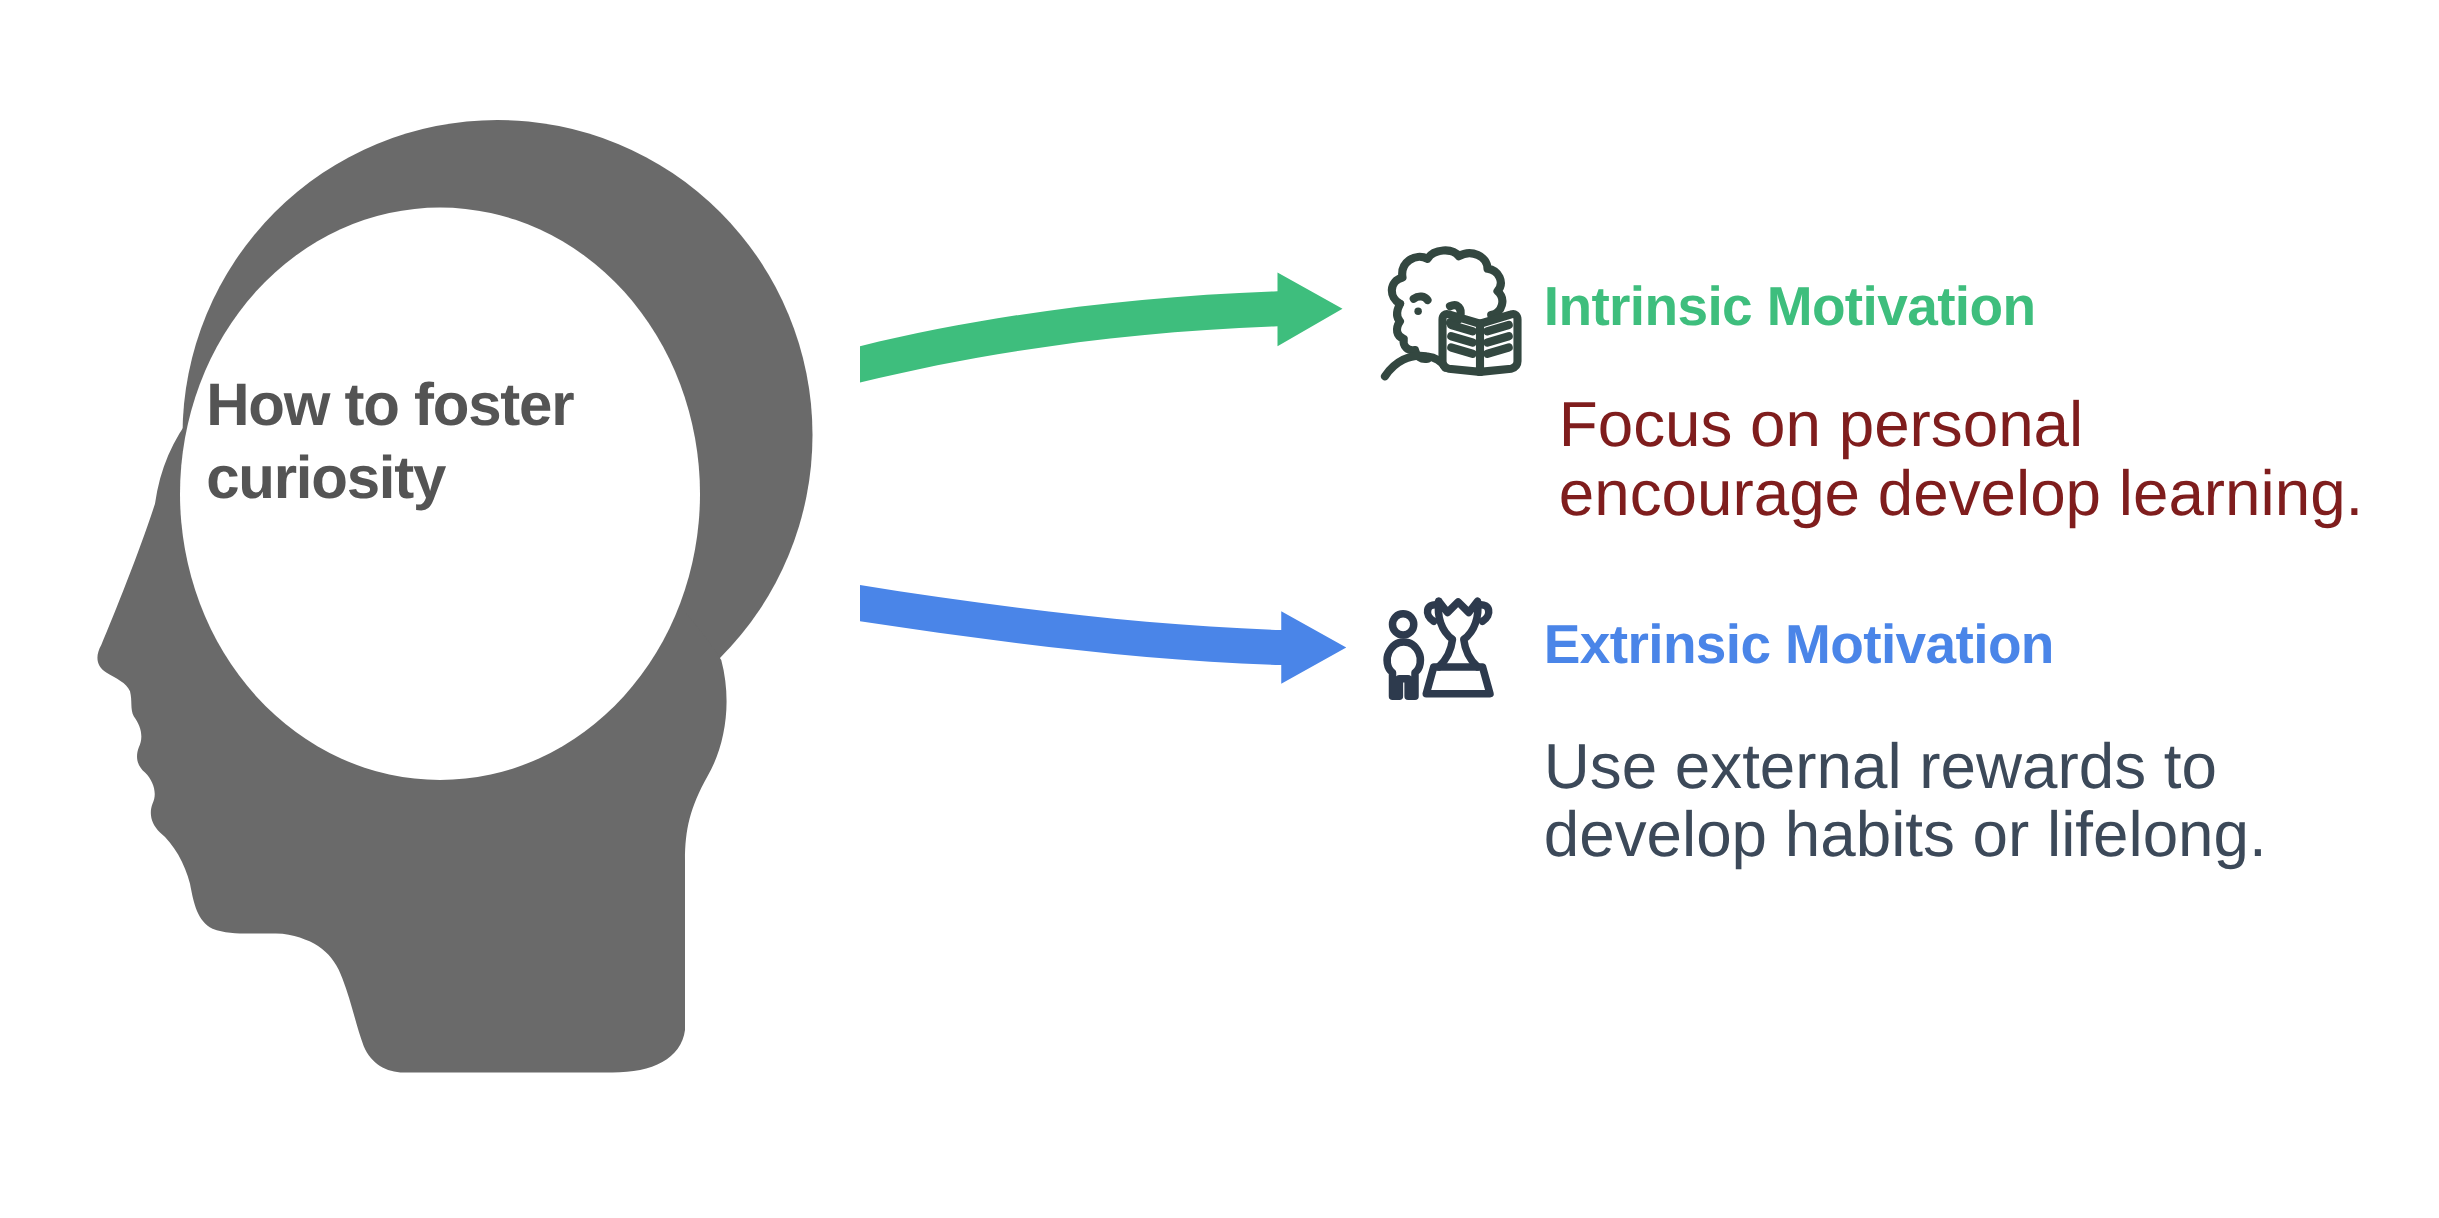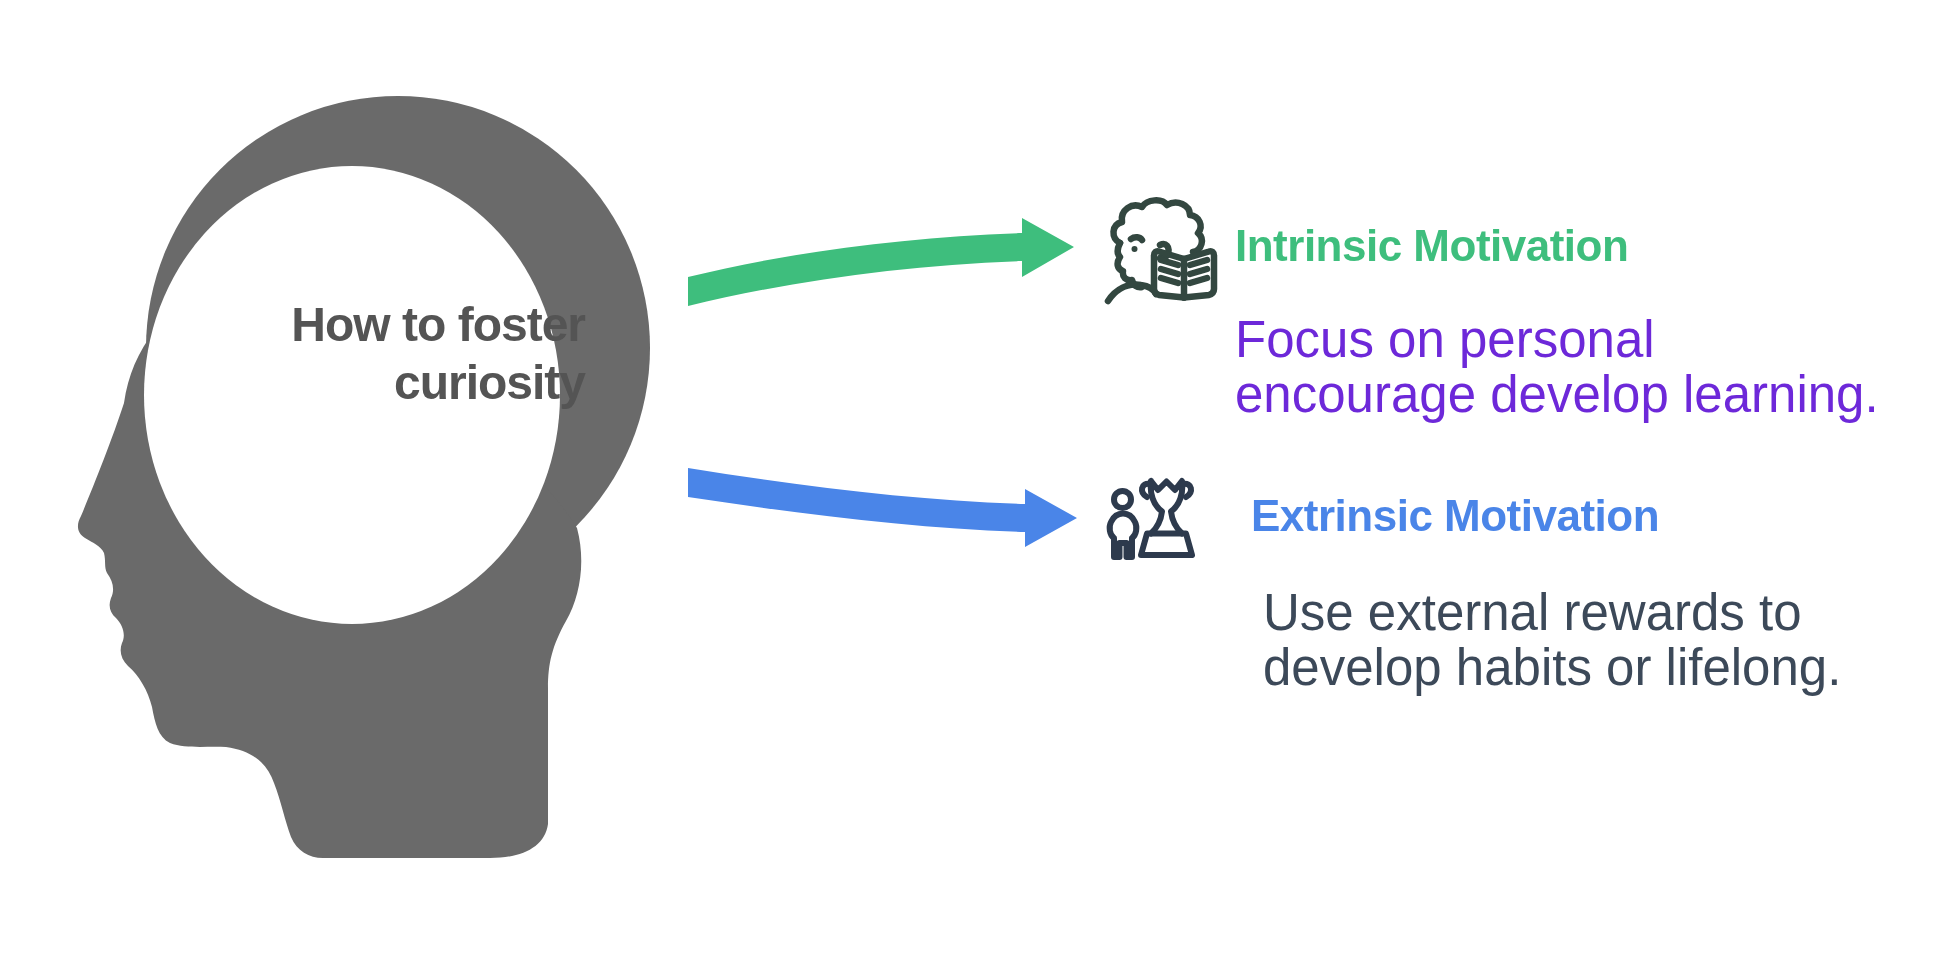--- a/index.html
+++ b/index.html
@@ -14,49 +14,49 @@
   svg.layer {
     position: absolute;
     left: 0; top: 0;
     width: 1951px; height: 974px;
   }
   .question {
     position: absolute;
     left: 165px;
     top: 296px;
     width: 420px;
-    text-align: right;
+    text-align: left;
     font-size: 48px;
     font-weight: 700;
     line-height: 58px;
     letter-spacing: -1px;
     color: #545454;
     white-space: nowrap;
   }
   .branch-title {
     position: absolute;
     left: 1235px;
     font-size: 44px;
     font-weight: 700;
     line-height: 56px;
     letter-spacing: -0.5px;
     white-space: nowrap;
   }
   .branch-title.intrinsic { top: 218px; color: #3ebe7d; }
-  .branch-title.extrinsic { top: 488px; color: #4a85e8; margin-left: 16px; }
+  .branch-title.extrinsic { top: 488px; color: #4a85e8; }
   .branch-desc {
     position: absolute;
     left: 1235px;
     font-size: 51px;
     font-weight: 400;
     line-height: 55px;
     white-space: nowrap;
   }
-  .branch-desc.intrinsic { top: 312px; color: #6d28d9; }
-  .branch-desc.extrinsic { top: 585px; color: #3c4959; margin-left: 28px; }
+  .branch-desc.intrinsic { top: 312px; color: #7f1d1d; margin-left: 12px; }
+  .branch-desc.extrinsic { top: 585px; color: #3c4959; }
 </style>
 </head>
 <body>
 
 <div class="canvas">
 
   <svg class="layer" viewBox="0 0 1951 974">
 
     <g fill="#6a6a6a">
       <circle cx="398" cy="348" r="252"></circle>

